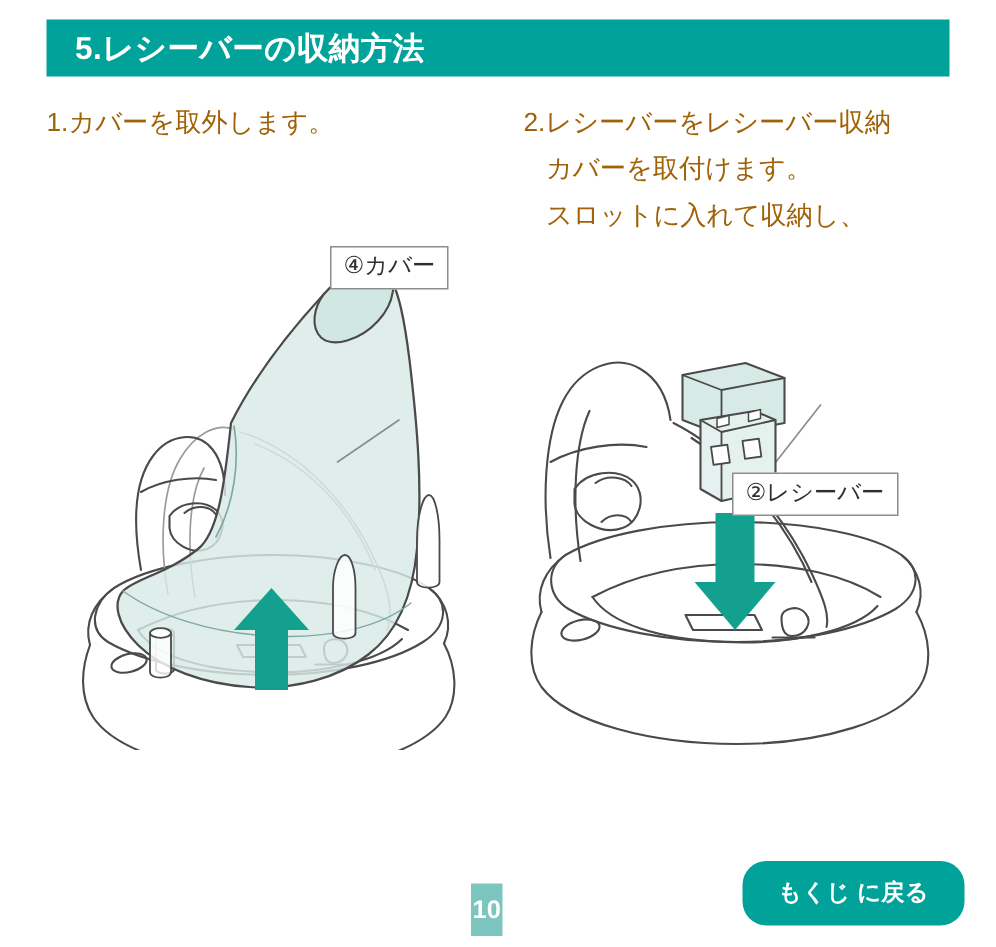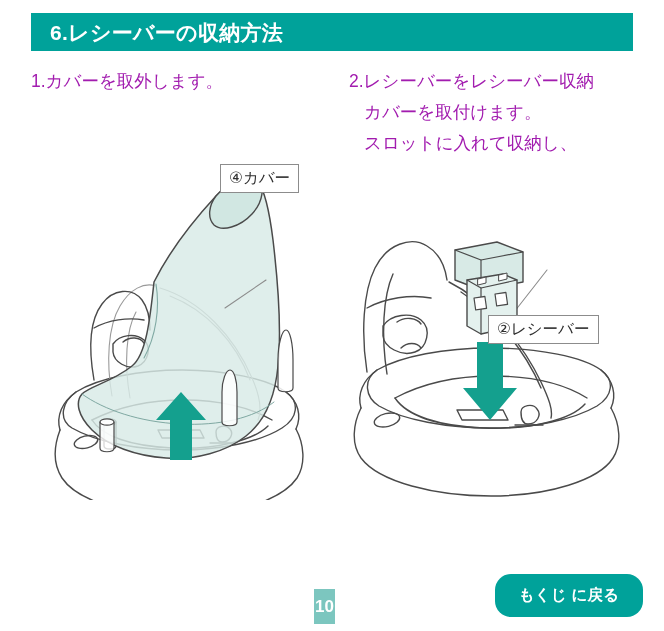--- a/index.html
+++ b/index.html
@@ -35,21 +35,21 @@
     padding-left: 19px;
     line-height: 1;
     white-space: nowrap;
   }
 
   
   .step-text {
     position: absolute;
     font-size: 17.5px;
     line-height: 31px;
-    color: #a21caf;
+    color: #a16207;
     white-space: nowrap;
   }
   #step1-text { left: 31px;  top: 66px; }
   #step2-text { left: 349px; top: 66px; }
   .step-line-indent { padding-left: 15px; display: block; }
 
   
   .callout-box {
     position: absolute;
     border: 1px solid #8c8c8c;
@@ -103,21 +103,21 @@
     justify-content: center;
     cursor: pointer;
     white-space: nowrap;
     letter-spacing: 0.2px;
   }
 </style>
 </head>
 <body>
 
 <div id="section-header">
-  <span id="section-header-title">6.レシーバーの収納方法</span>
+  <span id="section-header-title">5.レシーバーの収納方法</span>
 </div>
 
 <div id="step1-text" class="step-text">
   <span>1.カバーを取外します。</span>
 </div>
 
 <div id="step2-text" class="step-text">
   <span>2.レシーバーをレシーバー収納</span><br>
   <span class="step-line-indent">カバーを取付けます。</span>
   <span class="step-line-indent">スロットに入れて収納し、</span>

